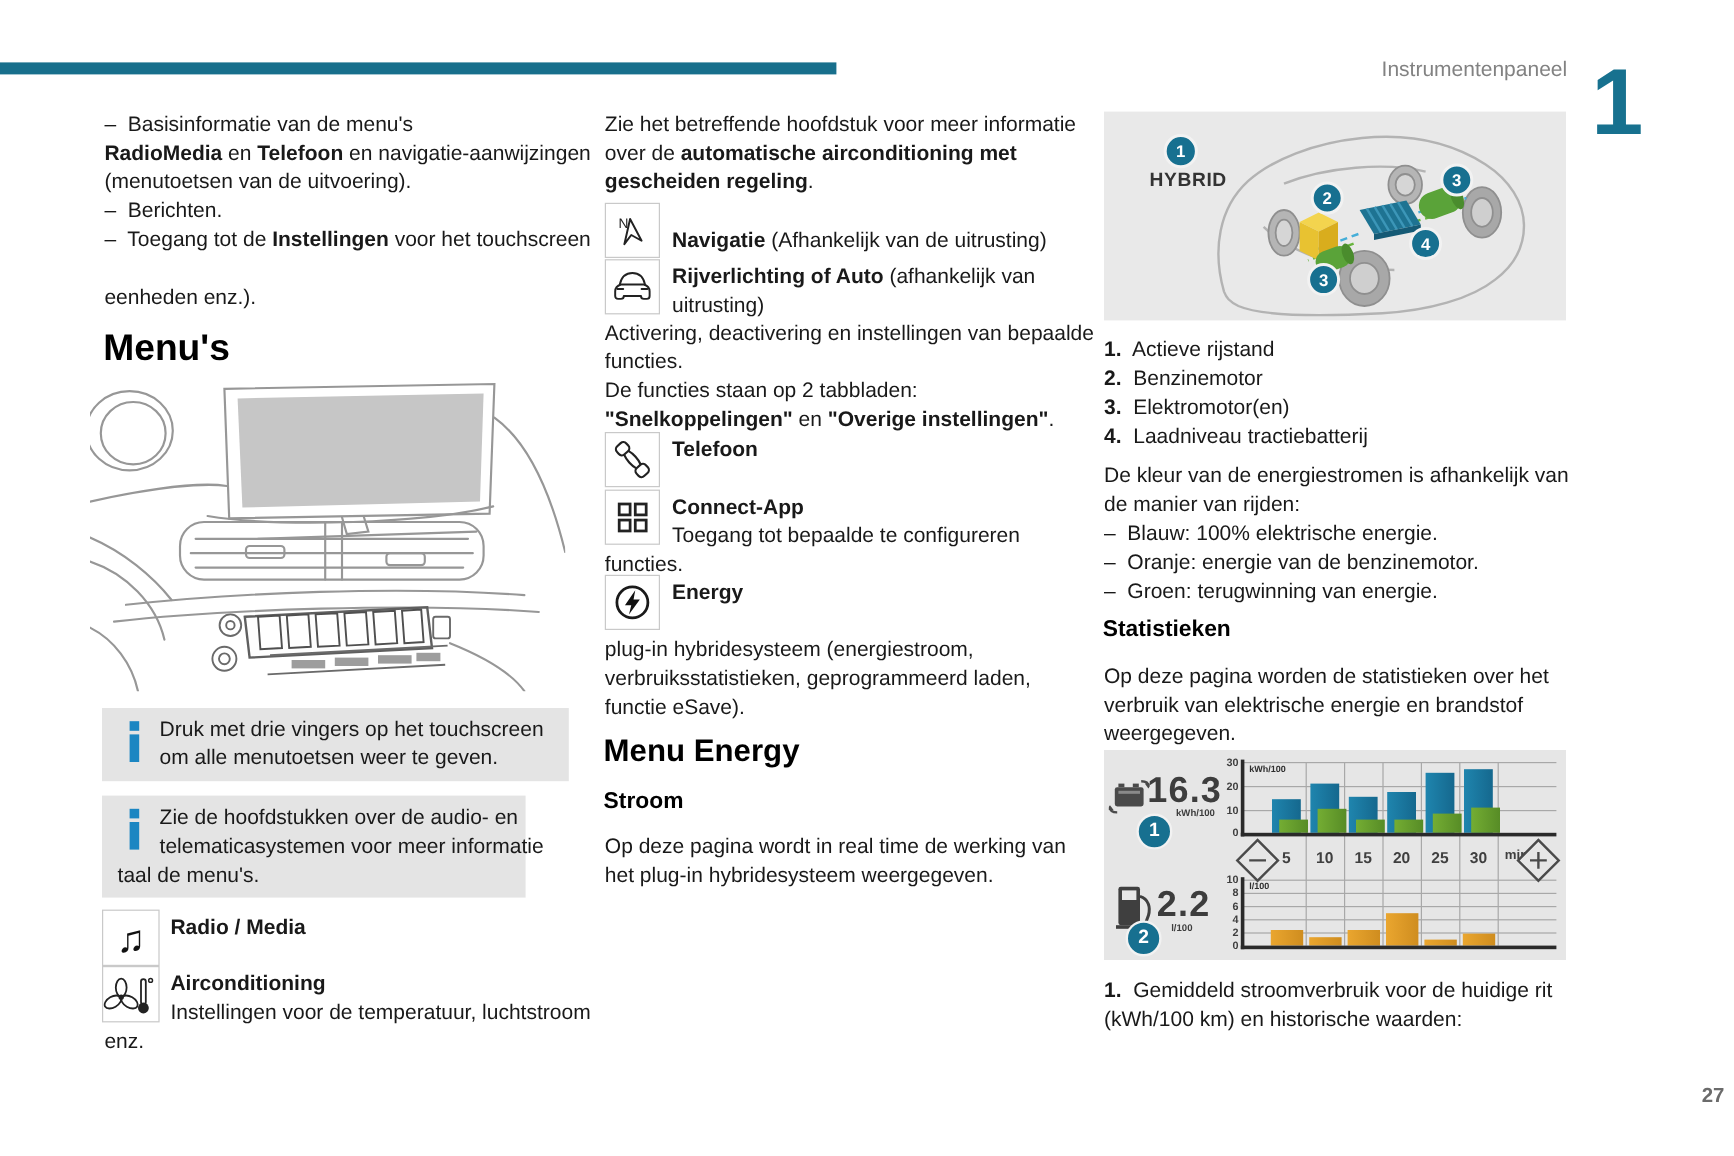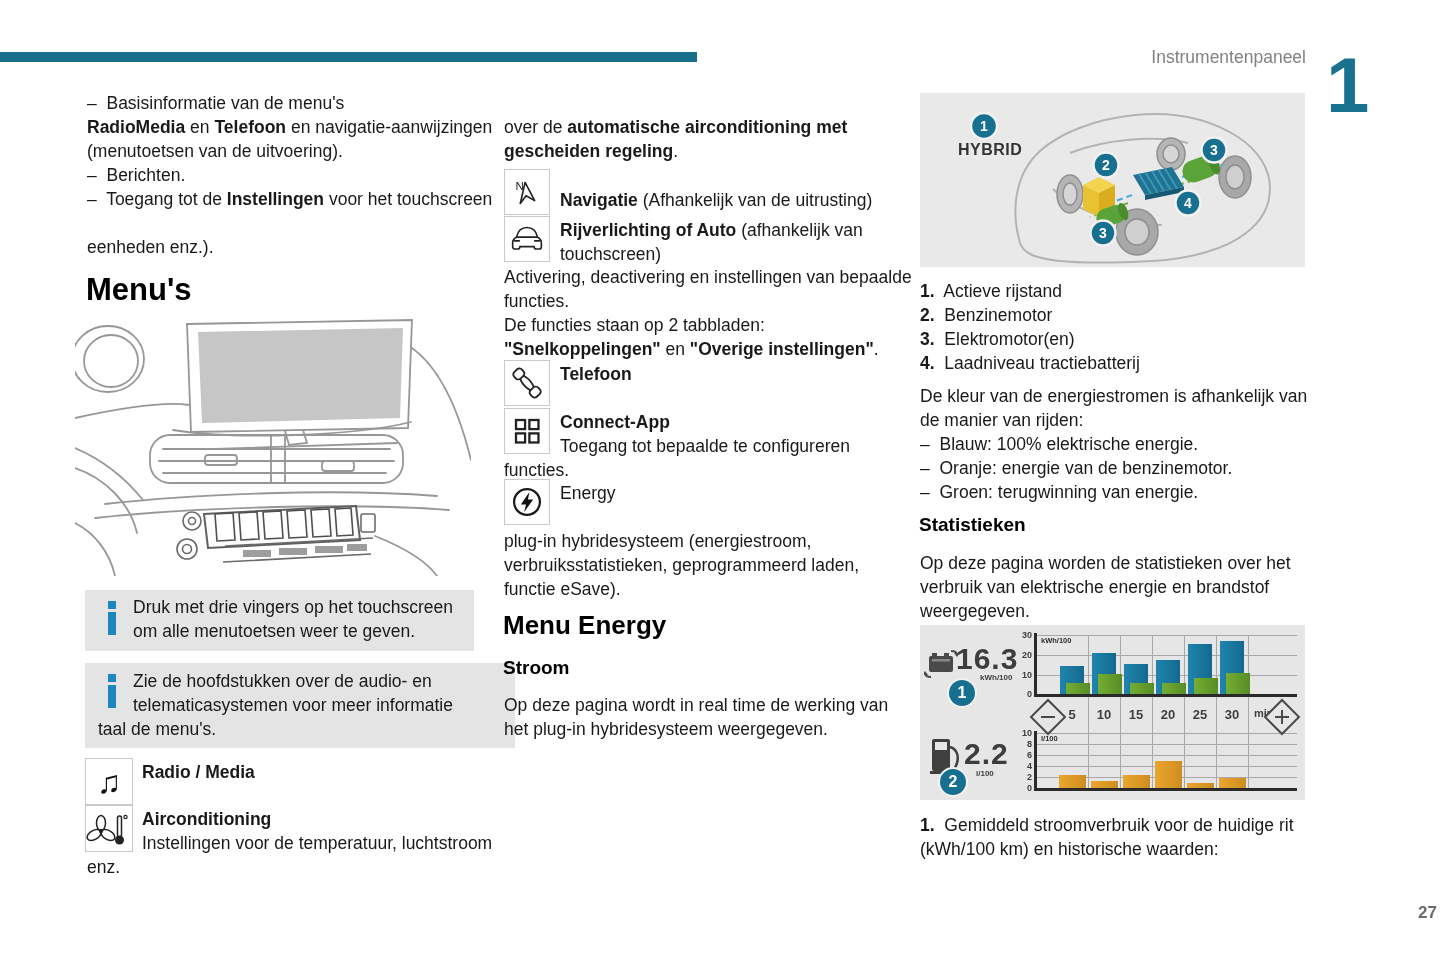--- a/index.html
+++ b/index.html
@@ -114,21 +114,21 @@
 
   <div class="infobox" style="left:85px;top:590px;width:389px;height:61px">
     <div class="i-glyph" style="left:23px;top:11px">
         <div class="dot"></div>
         <div class="stem"></div>
       </div>
     <div class="line" style="left:48px;top:5px">Druk met drie vingers op het touchscreen</div>
     <div class="line" style="left:48px;top:29px">om alle menutoetsen weer te geven.</div>
   </div>
 
-  <div class="infobox" style="left:85px;top:663px;width:430px;height:85px">
+  <div class="infobox" style="left:85px;top:663px;width:353px;height:85px">
     <div class="i-glyph" style="left:23px;top:11px">
         <div class="dot"></div>
         <div class="stem"></div>
       </div>
     <div class="line" style="left:48px;top:6px">Zie de hoofdstukken over de audio- en</div>
     <div class="line" style="left:48px;top:30px">telematicasystemen voor meer informatie</div>
     <div class="line" style="left:13px;top:54px">taal de menu's.</div>
   </div>
 
   <div class="iconbox iconbox-lg" style="left:85px;top:758px">
@@ -146,20 +146,21 @@
       <circle cx="15" cy="25" r="2.2" fill="#222"></circle>
       <rect x="31.5" y="10" width="4" height="21" rx="2" fill="none" stroke="#222" stroke-width="1.5"></rect>
       <circle cx="33.5" cy="34" r="4.5" fill="#222"></circle>
       <circle cx="39.5" cy="11" r="1.6" fill="none" stroke="#222" stroke-width="1.2"></circle>
     </svg>
   </div>
   <div class="line" style="left:142px;top:807px;font-weight:bold">Airconditioning</div>
   <div class="line" style="left:142px;top:831px">Instellingen voor de temperatuur, luchtstroom</div>
   <div class="line" style="left:87px;top:855px">enz.</div>
 
+  <div class="line" style="left:504px;top:91px"><span>Zie het betreffende hoofdstuk voor meer informatie</span></div>
   <div class="line" style="left:504px;top:115px"><span>over de </span><span style="font-weight: bold;">automatische airconditioning met</span></div>
   <div class="line" style="left:504px;top:139px"><span style="font-weight: bold;">gescheiden regeling</span><span>.</span></div>
 
   <div class="iconbox" style="left:504px;top:169px">
     <svg width="46" height="46" viewBox="0 0 46 46">
       <text x="11" y="21" font-size="12" font-family="Liberation Sans,sans-serif" fill="#222">N</text>
       <polygon points="21,13 31,32 22,27 16,35" fill="#fff" stroke="#222" stroke-width="1.7" stroke-linejoin="round"></polygon>
     </svg>
   </div>
   <div class="line" style="left:560px;top:188px"><span style="font-weight: bold;">Navigatie</span><span> (Afhankelijk van de uitrusting)</span></div>
@@ -167,21 +168,21 @@
   <div class="iconbox" style="left:504px;top:216px">
     <svg width="46" height="46" viewBox="0 0 46 46">
       <g fill="none" stroke="#222" stroke-width="1.7" stroke-linejoin="round" stroke-linecap="round">
         <path d="M12,21 C14,12 19,11 23,11 C27,11 32,12 34,21"></path>
         <path d="M8,27 c0,-3 2,-5 5,-6 h20 c3,1 5,3 5,6 l0,4 c0,1.5 -1,2.5 -2.5,2.5 l-2.5,0 c-1.5,0 -2.5,-1 -2.5,-2.5 l-15,0 c0,1.5 -1,2.5 -2.5,2.5 l-2.5,0 c-1.5,0 -2.5,-1 -2.5,-2.5 z"></path>
         <path d="M10,25 l5,0 M31,25 l5,0"></path>
       </g>
     </svg>
   </div>
   <div class="line" style="left:560px;top:218px"><span style="font-weight: bold;">Rijverlichting of Auto</span><span> (afhankelijk van</span></div>
-  <div class="line" style="left:560px;top:242px">touchscreen)</div>
+  <div class="line" style="left:560px;top:242px">uitrusting)</div>
 
   <div class="line" style="left:504px;top:265px">Activering, deactivering en instellingen van bepaalde</div>
   <div class="line" style="left:504px;top:289px">functies.</div>
   <div class="line" style="left:504px;top:313px">De functies staan op 2 tabbladen:</div>
   <div class="line" style="left:504px;top:337px"><span style="font-weight: bold;">"</span><span style="font-weight: bold;">Snelkoppelingen</span><span style="font-weight: bold;">"</span><span> en </span><span style="font-weight: bold;">"Overige instellingen"</span><span>.</span></div>
 
   <div class="iconbox" style="left:504px;top:360px">
     <svg width="46" height="46" viewBox="0 0 46 46">
       <g transform="rotate(-42 23 23)" fill="none" stroke="#222" stroke-width="1.9">
         <rect x="17.5" y="5.5" width="11" height="9.5" rx="3.5"></rect>
@@ -205,21 +206,21 @@
   <div class="line" style="left:560px;top:410px;font-weight:bold">Connect-App</div>
   <div class="line" style="left:560px;top:434px">Toegang tot bepaalde te configureren</div>
   <div class="line" style="left:504px;top:458px">functies.</div>
 
   <div class="iconbox" style="left:504px;top:479px">
     <svg width="46" height="46" viewBox="0 0 46 46">
       <circle cx="23" cy="23" r="13.5" fill="none" stroke="#1a1a1a" stroke-width="2.4"></circle>
       <polygon points="25.5,12.5 16.5,25.5 22,25.5 20,33.5 29.5,20.5 24,20.5" fill="#111"></polygon>
     </svg>
   </div>
-  <div class="line" style="left:560px;top:481px;font-weight:normal">Energy</div>
+  <div class="line" style="left:560px;top:481px;font-weight:bold">Energy</div>
   <div class="line" style="left:504px;top:529px">plug-in hybridesysteem (energiestroom,</div>
   <div class="line" style="left:504px;top:553px">verbruiksstatistieken, geprogrammeerd laden,</div>
   <div class="line" style="left:504px;top:577px">functie eSave).</div>
 
   <div class="h2" style="left:503px;top:610px">Menu Energy</div>
   <div class="h3" style="left:503px;top:657px">Stroom</div>
   <div class="line" style="left:504px;top:717px">het plug-in hybridesysteem weergegeven.</div>
   <div class="line" style="left:504px;top:693px">Op deze pagina wordt in real time de werking van</div>
 
   <div class="img-panel" style="left:920px;top:93px;width:385px;height:174px">

